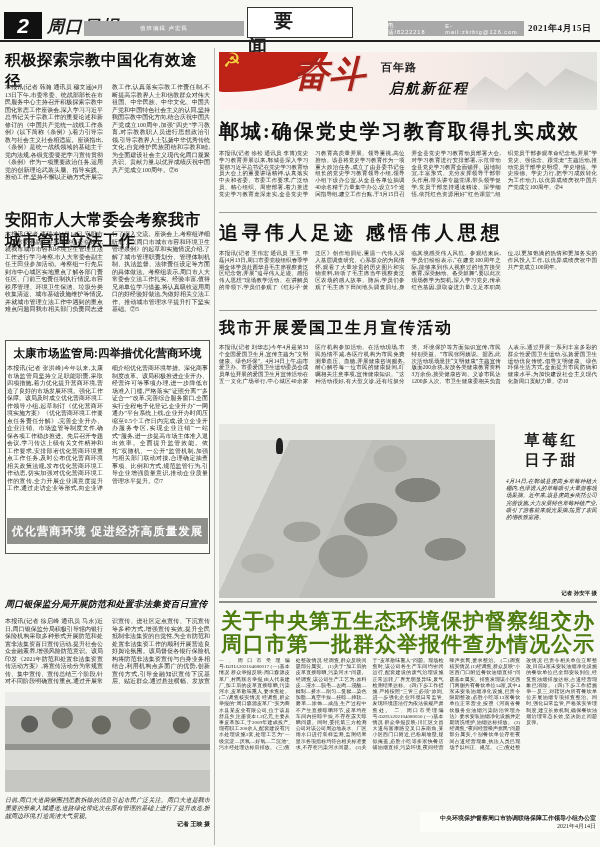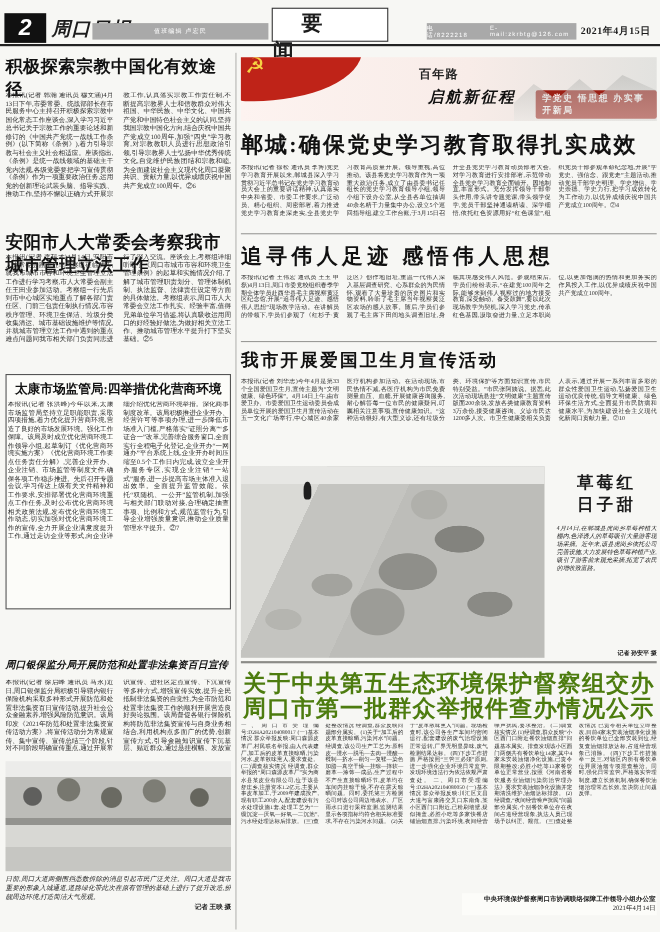--- a/index.html
+++ b/index.html
@@ -133,36 +133,37 @@
 
 <div class="abs lw h1l h-serif center">积极探索宗教中国化有效途径</div>
 <div class="abs lw b1l bodytxt cols2">本报讯(记者 韩瀚 通讯员 穆文涵)4月13日下午,市委常委、统战部部长在市民服务中心主持召开积极探索宗教中国化常态工作座谈会,深入学习习近平总书记关于宗教工作的重要论述和新修订的《中国共产党统一战线工作条例》(以下简称《条例》),着力引导宗教与社会主义社会相适应。座谈指出,《条例》是统一战线领域的基础主干党内法规,各级党委要把学习宣传贯彻《条例》作为一项重要政治任务,运用党的创新理论武装头脑、指导实践、推动工作,坚持不懈以正确方式开展宗教工作,认真落实宗教工作责任制,不断提高宗教界人士和信教群众对伟大祖国、中华民族、中华文化、中国共产党和中国特色社会主义的认同,坚持我国宗教中国化方向,结合庆祝中国共产党成立100周年,加强“四史”学习教育,对宗教教职人员进行思想政治引领,引导宗教界人士弘扬中华优秀传统文化,自觉维护民族团结和宗教和睦,为全面建设社会主义现代化周口凝聚共识、贡献力量,以优异成绩庆祝中国共产党成立100周年。②6</div>
 
 <div class="abs lw h2l h-serif center">安阳市人大常委会考察我市城市管理立法工作</div>
 <div class="abs lw b2l bodytxt cols2">本报讯(记者 李瑞才)4月14日,安阳市人大常委会副主任率考察组莅临我市,就我市城市市容和环境卫生管理立法工作进行学习考察,市人大常委会副主任王田业参加活动。考察组一行先后到市中心城区实地重点了解各部门责任区、门前三包责任制执行情况,市容秩序管理、环境卫生保洁、垃圾分类收集清运、城市基础设施维护等情况,并就城市管理立法工作中遇到的重点难点问题同我市相关部门负责同志进行了深入交流。座谈会上,考察组详细听取了《周口市城市市容和环境卫生管理条例》的起草和实施情况介绍,了解了城市管理职责划分、管理体制机制、执法监督、法律责任设定等方面的具体做法。考察组表示,周口市人大常委会立法工作扎实、经验丰富,值得兄弟单位学习借鉴,将认真吸收运用周口的好经验好做法,为做好相关立法工作、推动城市管理水平提升打下坚实基础。②5</div>
 
 <div class="abs boxtk">
   <div class="h3l h-serif">太康市场监管局:四举措优化营商环境</div>
   <div class="b3l bodytxt cols2">本报讯(记者 张洪峰)今年以来,太康市场监管局坚持立足职能职责,采取四项措施,着力优化提升营商环境,营造了良好的市场发展环境。强化工作保障。该局及时成立优化营商环境工作领导小组,起草制订《优化营商环境实施方案》《优化营商环境工作要点任务责任分解》,完善企业开办、企业注销、市场监管等制度文件,确保各项工作稳步推进。先后召开专题会议,学习传达上级有关文件精神和工作要求,安排部署优化营商环境重点工作任务,及时公布优化营商环境相关政策法规,发布优化营商环境工作动态,切实加强对优化营商环境工作的宣传,全力开展企业满意度提升工作,通过走访企业等形式,向企业详细介绍优化营商环境举措。深化商事制度改革。该局积极推进企业开办、经营许可等事项办理,进一步降低市场准入门槛,严格落实“证照分离”“多证合一”改革,完善综合服务窗口,全面实行全程电子化登记,企业开办“一网通办”平台系统上线,企业开办时间压缩至0.5个工作日内完成,设立企业开办服务专区,实现企业注销“一站式”服务,进一步提高市场主体准入退出效率。全面提升监管效能。依托“双随机、一公开”监管机制,加强与相关部门联动对接,合理确定抽查事项、比例和方式,规范监管行为,引导企业增强质量意识,推动企业质量管理水平提升。②7</div>
+  <div class="tkbanner">优化营商环境 促进经济高质量发展</div>
 </div>
 
 <div class="abs lw h4l h-serif center">周口银保监分局开展防范和处置非法集资百日宣传</div>
 <div class="abs lw b4l bodytxt cols2">本报讯(记者 徐启峰 通讯员 马永)近日,周口银保监分局积极引导辖内银行保险机构采取多种形式开展防范和处置非法集资百日宣传活动,提升社会公众金融素养,增强风险防范意识。该局印发《2021年防范和处置非法集资宣传活动方案》,将宣传活动分为常规宣传、集中宣传、宣传总结三个阶段,针对不同阶段明确宣传重点,通过开展常识宣传、进社区定点宣传、下沉宣传等多种方式,增强宣传实效,提升全民抵制非法集资的自觉性,为全市防范和处置非法集资工作的顺利开展营造良好舆论氛围。该局督促各银行保险机构将防范非法集资宣传与自身业务相结合,利用机构点多面广的优势,创新宣传方式,引导金融知识宣传下沉基层、贴近群众,通过悬挂横幅、发放宣传页、现场讲解等方式,向重点区域、社区、村镇居民宣传金融知识和非法集资的危害、常见手段及防范方法,加强从业人员警示教育,强化行为管控,杜绝员工参与,筑牢风险防线,努力在全社会构筑起防范非法集资的“防火墙”。②9</div>
 
 <div class="abs photoL"></div>
 <div class="abs capL">日前,周口大道两侧围挡悉数拆除的消息引起市民广泛关注。周口大道是我市重要的形象入城通道,道路绿化带此次在原有管理的基础上进行了提升改造,扮靓周边环境,打造简洁大气景观。</div>
 <div class="abs credL">记者 王映 摄</div>
 
 <div class="abs banner">
   <div class="abs flag">
     <div class="abs flagicon">☭</div>
   </div>
+  <div class="abs sloganmain">奋斗</div>
   <div class="abs sloganyear">百年路</div>
   <div class="abs slogansub">启航新征程</div>
-  <div class="abs badge">学党史 悟思想 办实事 开新局</div>
   <div class="abs mountains"></div>
 </div>
 
 <div class="abs cw h1c h-serif center">郸城:确保党史学习教育取得扎实成效</div>
 <div class="abs cw b1c bodytxt cols4">本报讯(记者 徐松 通讯员 李博)党史学习教育开展以来,郸城县深入学习贯彻习近平总书记在党史学习教育动员大会上的重要讲话精神,认真落实中央和省委、市委工作要求,广泛动员、精心组织、周密部署,着力推进党史学习教育走深走实,全县党史学习教育高质量开展。领导重视,高位推动。该县将党史学习教育作为一项重大政治任务,成立了由县委书记任组长的党史学习教育领导小组,领导小组下设办公室,从全县各单位抽调40余名精干力量集中办公,设立5个巡回指导组,建立工作台账,于3月15日召开全县党史学习教育动员部署大会,对学习教育进行安排部署,示范带动全县党史学习教育全面铺开。因地制宜,丰富形式。充分发挥领导干部带头作用,带头讲专题党课,带头领学促学,党员干部坚持通读精读、深学细悟,依托红色资源用好“红色课堂”,组织党员干部参观革命纪念地,开展“学党史、强信念、跟党走”主题活动,推动党员干部学史明理、学史增信、学史崇德、学史力行,把学习成效转化为工作动力,以优异成绩庆祝中国共产党成立100周年。②4</div>
 
 <div class="abs hr r1c"></div>
 <div class="abs cw h2c h-serif center">追寻伟人足迹 感悟伟人思想</div>
 <div class="abs cw b2c bodytxt cols4">本报讯(记者 王伟宏 通讯员 王玉 申磊)4月13日,周口市委党校组织春季学期全体学员赴西华县毛主席视察黄泛区纪念馆,开展“追寻伟人足迹、感悟伟人思想”现场教学活动。在讲解员的带领下,学员们参观了《红杉子·黄泛区》创作地旧址,重温一代伟人深入基层调查研究、心系群众的为民情怀,观看了大量珍贵的历史图片和实物资料,聆听了毛主席当年视察黄泛区农场的感人故事。随后,学员们参观了毛主席下田间地头调查旧址,身临其境感受伟人风范。参观结束后,学员们纷纷表示,“在建党100周年之际,能够来到伟人视察过的地方接受教育,深受触动、备受鼓舞”,要以此次现场教学为契机,深入学习党史,传承红色基因,汲取奋进力量,立足本职岗位,以更加饱满的热情和更加务实的作风投入工作,以优异成绩庆祝中国共产党成立100周年。</div>
 

